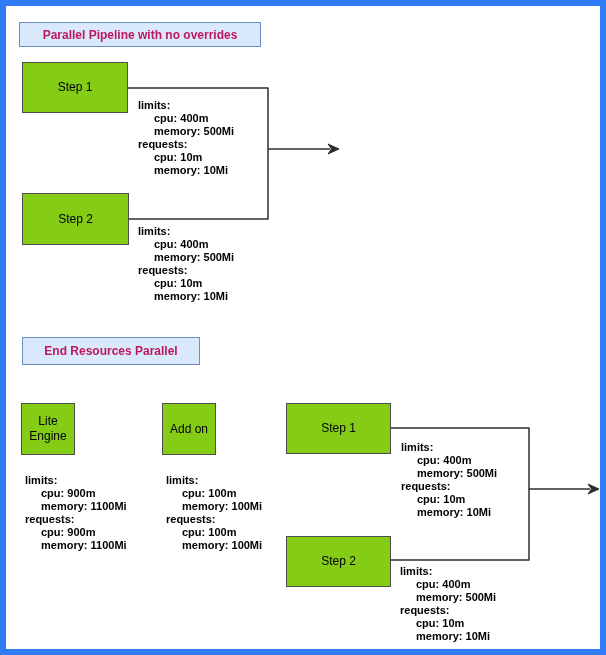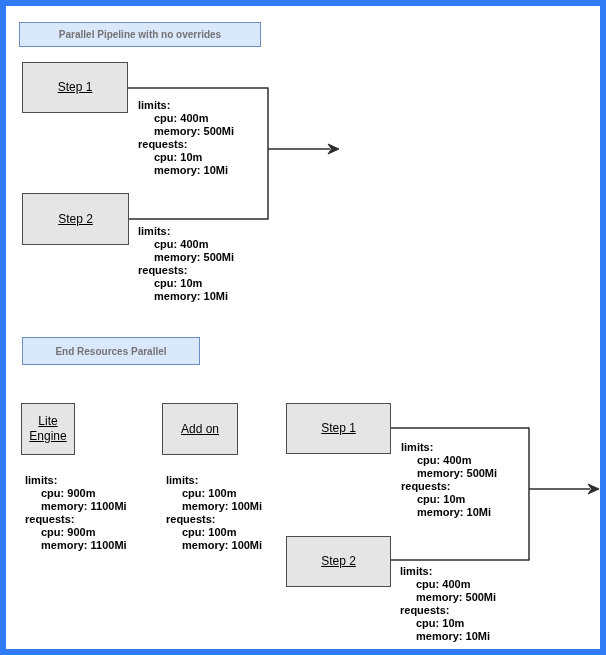--- a/index.html
+++ b/index.html
@@ -13,31 +13,31 @@
     overflow:hidden;
   }
   .connectors{position:absolute;left:0;top:0;width:606px;height:655px;pointer-events:none;}
   .connectors line{stroke:var(--line-color,#2e2e2e);stroke-width:1.5;}
   .connectors polygon{fill:var(--line-color,#2e2e2e);stroke:var(--line-color,#2e2e2e);stroke-width:1;}
   .section-title{
     position:absolute;
     box-sizing:border-box;
     background:var(--header-bg,#DAE8FC);
     border:1px solid var(--header-border,#6C8EBF);
-    font-size:10px;font-weight:bold;color:#737373;
+    font-size:12px;font-weight:bold;color:#be185d;
     display:flex;align-items:center;justify-content:center;
     white-space:nowrap;
   }
   .node{
     position:absolute;
     box-sizing:border-box;
-    background:#e5e5e5;
+    background:#84cc16;
     border:1.5px solid var(--box-border,#4d4d4d);
     display:flex;flex-direction:column;align-items:center;justify-content:center;
-    font-size:12px;color:#000;text-align:center;line-height:15px;text-decoration:underline;
+    font-size:12px;color:#000;text-align:center;line-height:15px;
   }
   .res{
     position:absolute;
     font-size:11px;line-height:13px;color:#000;white-space:nowrap;font-weight:bold;
   }
   .res p{margin:0;}
   .res p.ind{padding-left:16px;}
 </style>
 </head>
 <body>
@@ -87,21 +87,21 @@
     <p class="ind">memory: 10Mi</p>
   </div>
 
   <div class="section-title" style="left:16px;top:331px;width:178px;height:28px;">End Resources Parallel</div>
 
   <div class="node" style="left:15px;top:397px;width:54px;height:52px;">
     <span>Lite</span>
     <span>Engine</span>
   </div>
 
-  <div class="node" style="left:156px;top:397px;width:76px;height:52px;">
+  <div class="node" style="left:156px;top:397px;width:54px;height:52px;">
     <span>Add on</span>
   </div>
 
   <div class="node" style="left:280px;top:397px;width:105px;height:51px;">
     <span>Step 1</span>
   </div>
 
   <div class="node" style="left:280px;top:530px;width:105px;height:51px;">
     <span>Step 2</span>
   </div>

